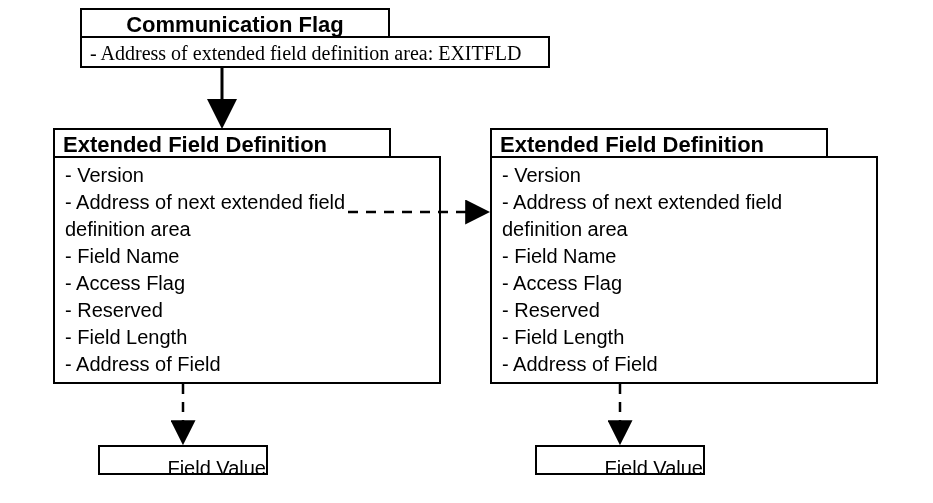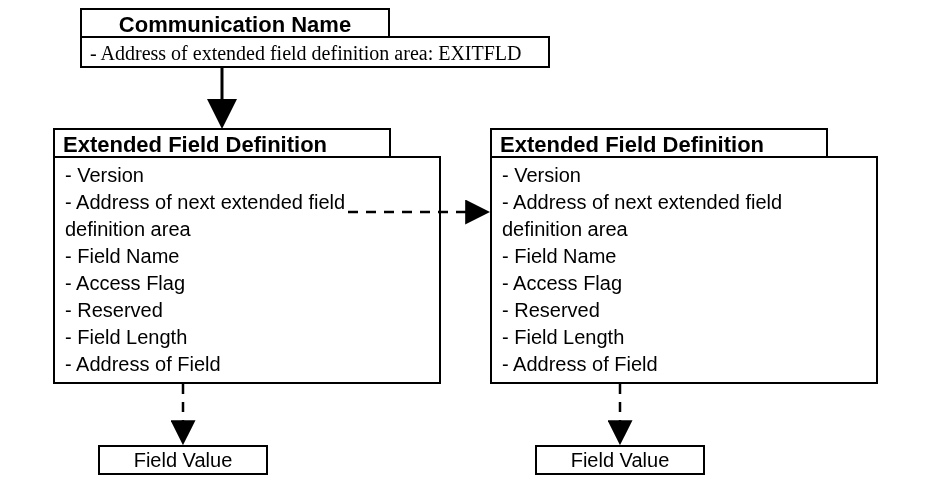--- a/index.html
+++ b/index.html
@@ -38,35 +38,36 @@
   }
   .body-text {
     font-size: 20px;
     line-height: 1.35;
     padding: 4px 10px 8px 10px;
     box-sizing: border-box;
     white-space: pre-line;   
   }
   .small-label {
     font-size: 20px;
-    text-align: center;
+    text-align: right;
     line-height: 26px;
+    margin-top: 8px;
   }
   svg.overlay {
     position: absolute;
     left: 0; top: 0;
     width: 933px; height: 503px;
     pointer-events: none;
   }
 </style>
 </head>
 <body>
 
 <div class="box" style="left:80px; top:8px; width:310px; height:30px;">
-  <div class="title">Communication Name</div>
+  <div class="title">Communication Flag</div>
 </div>
 <div class="box" style="left:80px; top:36px; width:470px; height:32px;font-family:Liberation Serif, serif;">
   <div class="body-text" style="padding:2px 8px;">- Address of extended field definition area: EXITFLD</div>
 </div>
 
 <div class="box" style="left:53px; top:128px; width:338px; height:30px;">
   <div class="title-sub">Extended Field Definition Area</div>
 </div>
 <div class="box" style="left:53px; top:156px; width:388px; height:228px;">
   <div class="body-text">- Version

